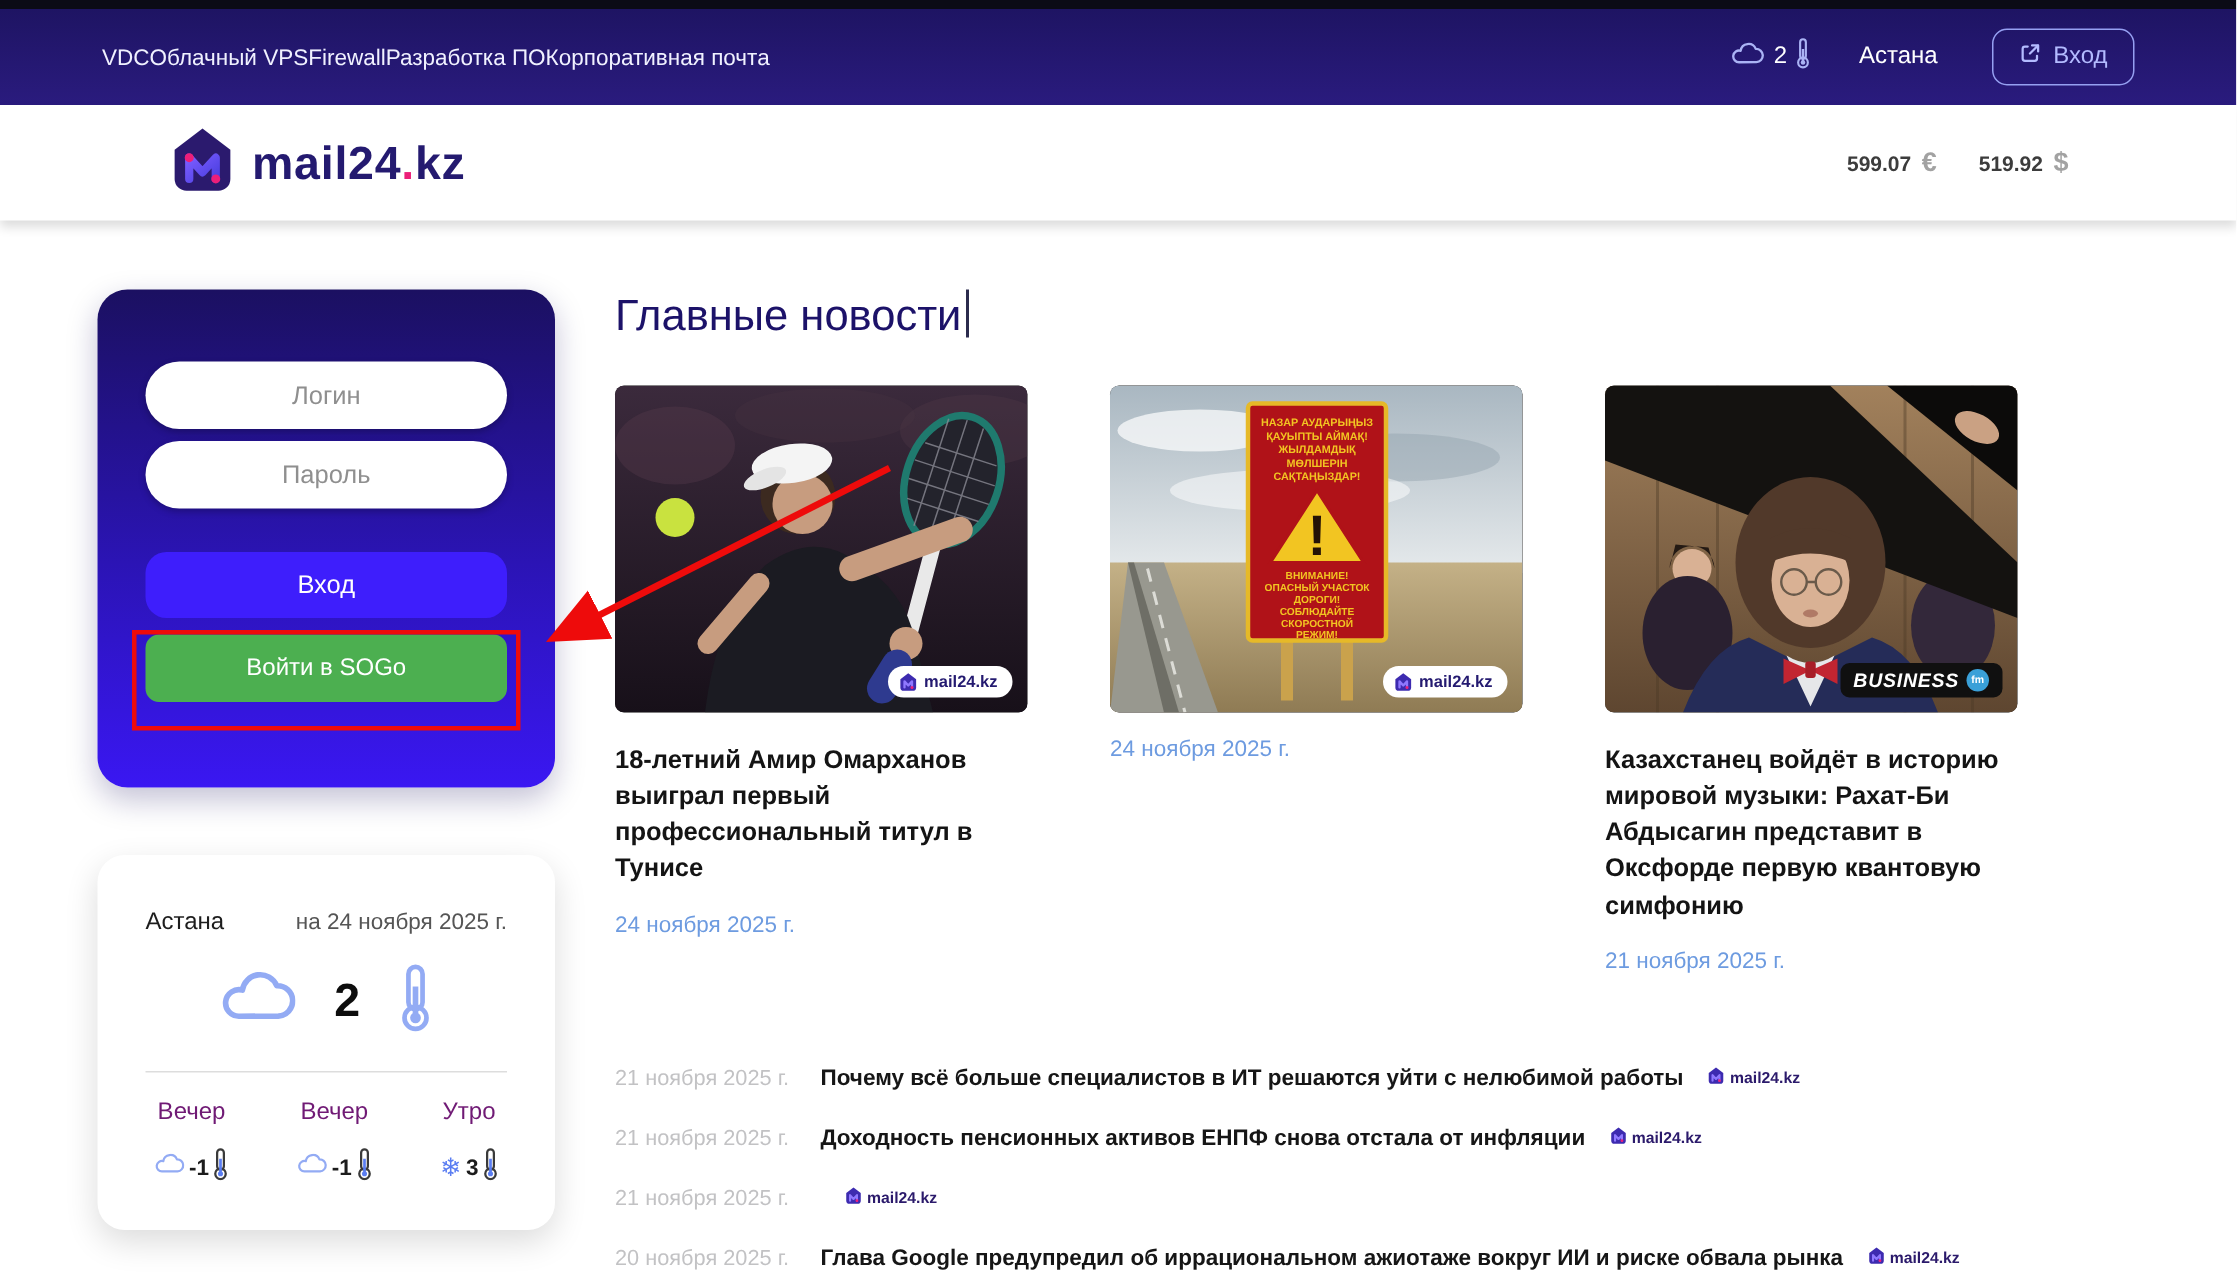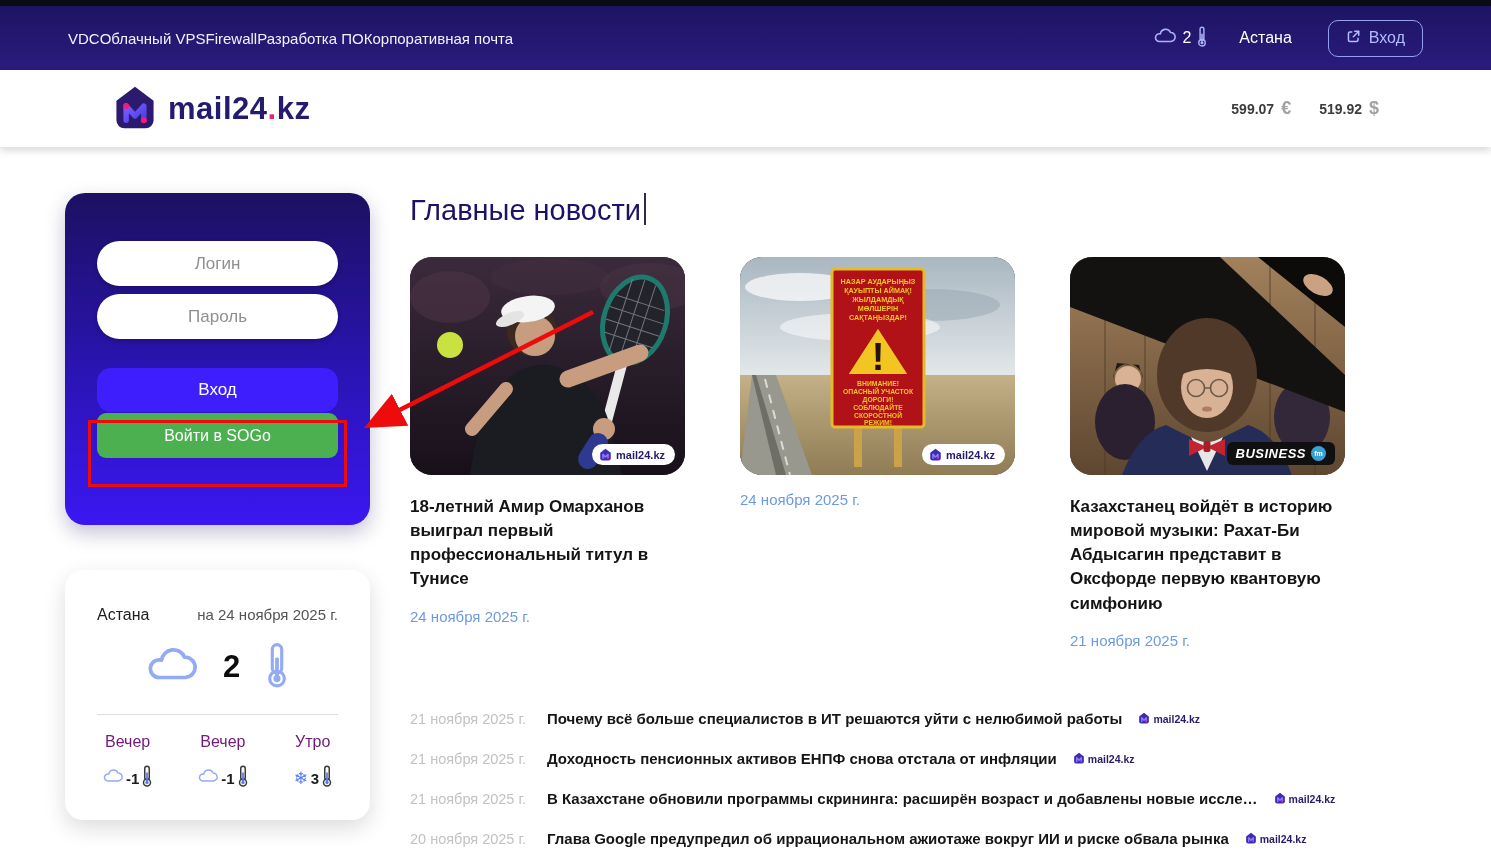--- a/index.html
+++ b/index.html
@@ -36,21 +36,21 @@
   .login-card { position:absolute; left:65px; top:193px; width:305px; height:332px; border-radius:20px;
                 background:linear-gradient(180deg,#1b1061 0%,#2b14b5 55%,#3a17f2 100%);
                 box-shadow:0 8px 20px rgba(20,10,90,.25); }
   .login-input { position:absolute; left:32px; width:241px; height:45px; border-radius:23px; border:none;
                  background:#fff; text-align:center; font-size:17px; color:#555; outline:none;
                  box-shadow:0 2px 5px rgba(0,0,0,.25); font-family:inherit; }
   .login-input::placeholder { color:#8f8f8f; }
   #login-field { top:35px;margin-top:13px; } #password-field { top:101px; }
   .vhod-btn { position:absolute; left:32px; top:175px; width:241px; height:44px; border:none; border-radius:14px;
               background:#3e1efc; color:#fff; font-size:17px; cursor:pointer; font-family:inherit; }
-  .sogo-btn { position:absolute; left:32px; top:220px; width:241px; height:45px; border:none; border-radius:9px;
+  .sogo-btn { position:absolute; left:32px; top:230px; width:241px; height:45px; border:none; border-radius:9px;
               background:#4caf50; color:#fff; font-size:16px; cursor:pointer; font-family:inherit; }
 
   
   .red-rect { position:absolute; left:88px; top:420px; width:259px; height:67px;
               border:3px solid #ee0b0b; z-index:9; pointer-events:none; }
   .arrow-svg { position:absolute; left:350px; top:295px; width:260px; height:150px; z-index:9; pointer-events:none; }
 
   
   .weather-card { position:absolute; left:65px; top:570px; width:305px; height:250px; background:#fff;
                   border-radius:18px; box-shadow:0 8px 22px rgba(0,0,0,.14); padding:36px 32px 0 32px; }
@@ -66,21 +66,21 @@
   .w-period .val { margin-top:14px; display:flex; align-items:center; gap:3px; justify-content:center; }
   .w-period .t { font-size:15px; font-weight:700; color:#1c1c1c; }
   .snowflake { color:#5a7df2; font-size:17px; font-family:"DejaVu Sans",sans-serif; }
 
   
   .section-title { position:absolute; left:410px; top:193px; font-size:29px; font-weight:500; color:#1c1269; }
   .cursor-bar { display:inline-block; width:2px; height:32px; background:#2b2b4d; margin-left:3px; vertical-align:-5px; }
 
   .cards { position:absolute; left:410px; top:257px; display:flex; gap:55px; }
   .news-card { width:275px; cursor:pointer; }
-  .card-img { position:relative; width:275px; height:218px; border-radius:22px; overflow:hidden; background:#222; }
+  .card-img { position:relative; width:275px; height:218px; border-radius:6px; overflow:hidden; background:#222; }
   .card-img svg { display:block; }
   .img-badge { position:absolute; right:10px; bottom:10px; background:#fff; border-radius:13px;
                padding:4px 10px 4px 7px; display:flex; align-items:center; gap:4px;
                font-size:11px; font-weight:700; color:#241a70; }
   .biz-badge { position:absolute; right:10px; bottom:10px; background:#101010; border-radius:6px;
                padding:4px 9px; display:flex; align-items:center; gap:5px; }
   .biz-badge .bz { color:#fff; font-size:13px; font-weight:700; font-style:italic; letter-spacing:.5px; }
   .biz-badge .fm { width:15px; height:15px; border-radius:50%; background:#3aa0d8; color:#fff; font-size:7px;
                    font-weight:700; display:flex; align-items:center; justify-content:center; }
   .card-title { margin-top:20px; font-size:17px; font-weight:700; color:#141414; line-height:1.42; }
@@ -436,21 +436,20 @@
         <span><svg width="12" height="12" viewBox="0 0 52 52">
               <path d="M26 3 L47 19 V41 a9 9 0 0 1 -9 9 H14 a9 9 0 0 1 -9 -9 V19 Z" fill="#3d2bb0"></path>
               <polyline points="16,41 16,25 26,36 36,25 36,41" fill="none" stroke="#8f78ff" stroke-width="6.2" stroke-linecap="round" stroke-linejoin="round"></polyline>
               <circle cx="36" cy="41" r="4" fill="#ec1e79"></circle>
             </svg></span>
         <span>mail24.kz</span>
       </span>
     </div>
     <div class="news-row">
       <span class="nd">21 ноября 2025 г.</span>
-      <span class="nt">В Казахстане обновили программы скрининга: расширён возраст и добавлены новые иссле…</span>
       <span class="list-badge">
         <span><svg width="12" height="12" viewBox="0 0 52 52">
               <path d="M26 3 L47 19 V41 a9 9 0 0 1 -9 9 H14 a9 9 0 0 1 -9 -9 V19 Z" fill="#3d2bb0"></path>
               <polyline points="16,41 16,25 26,36 36,25 36,41" fill="none" stroke="#8f78ff" stroke-width="6.2" stroke-linecap="round" stroke-linejoin="round"></polyline>
               <circle cx="36" cy="41" r="4" fill="#ec1e79"></circle>
             </svg></span>
         <span>mail24.kz</span>
       </span>
     </div>
     <div class="news-row">

